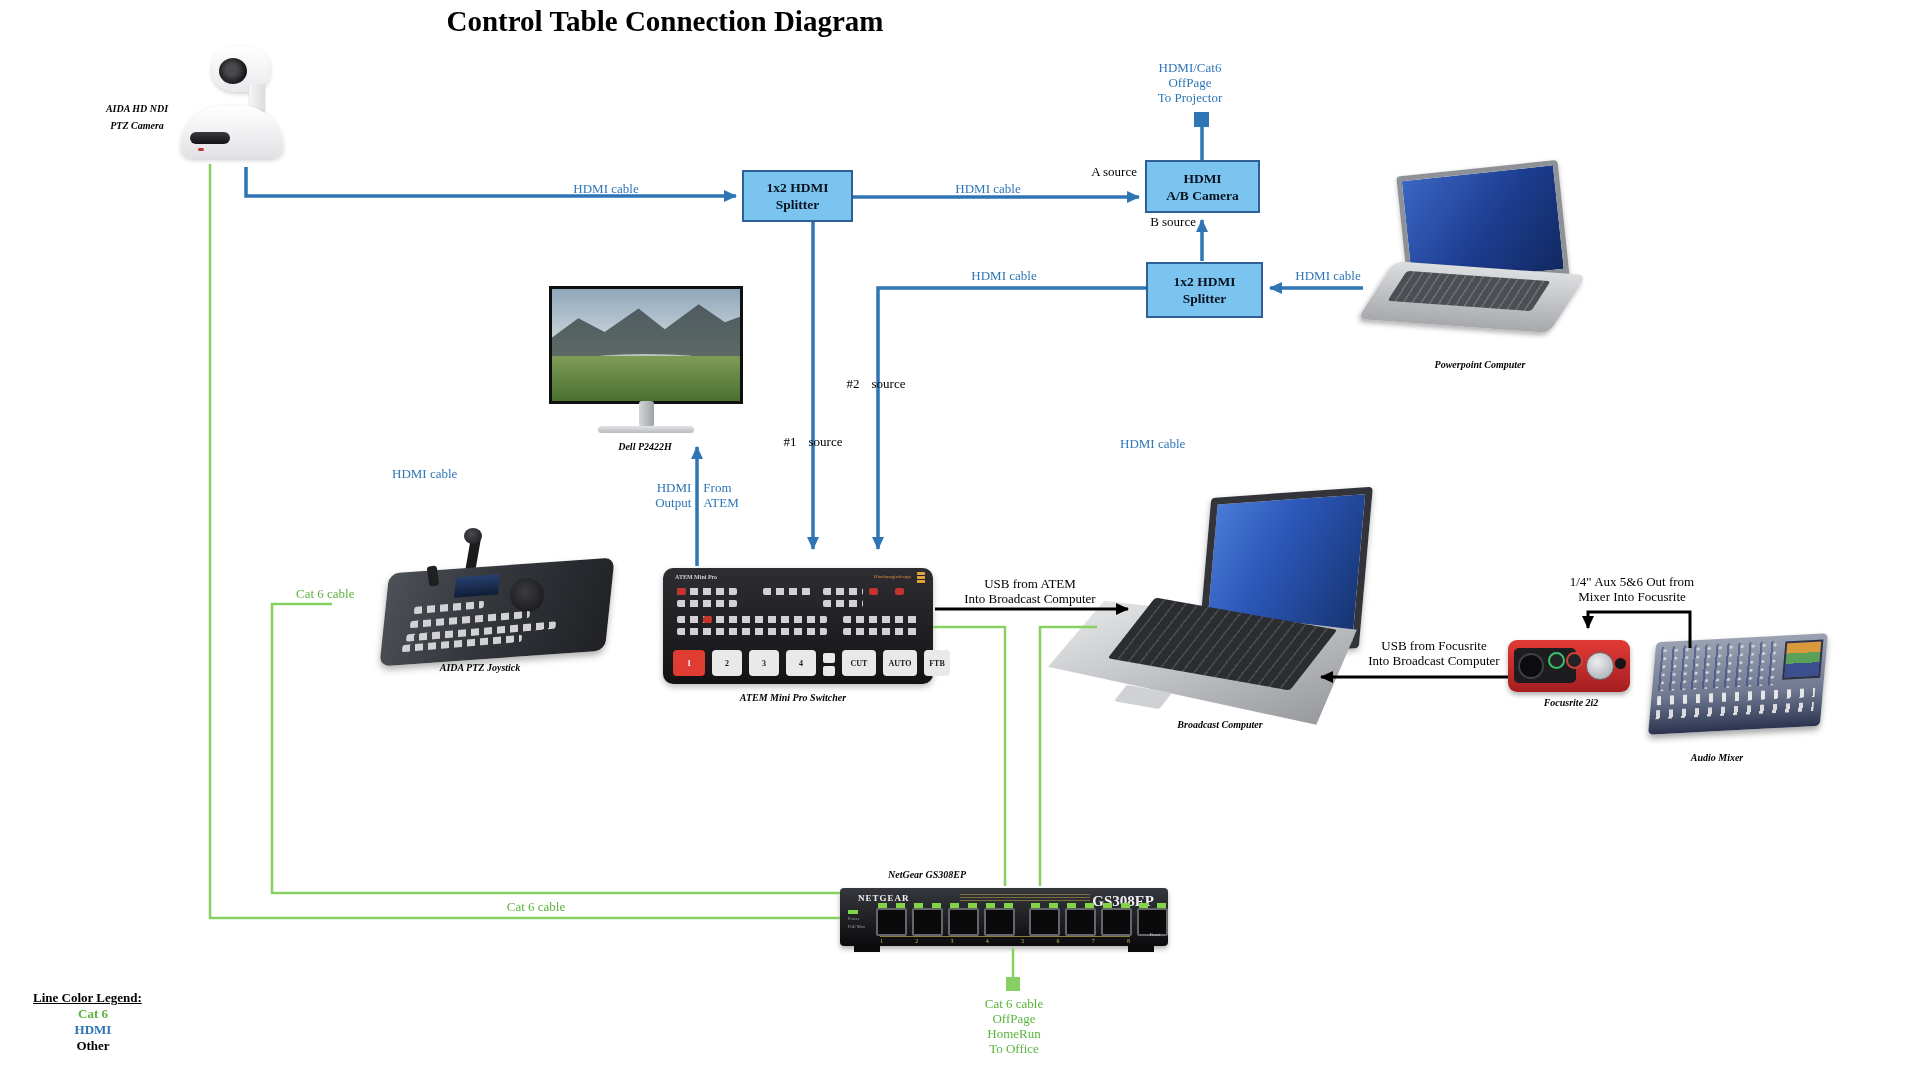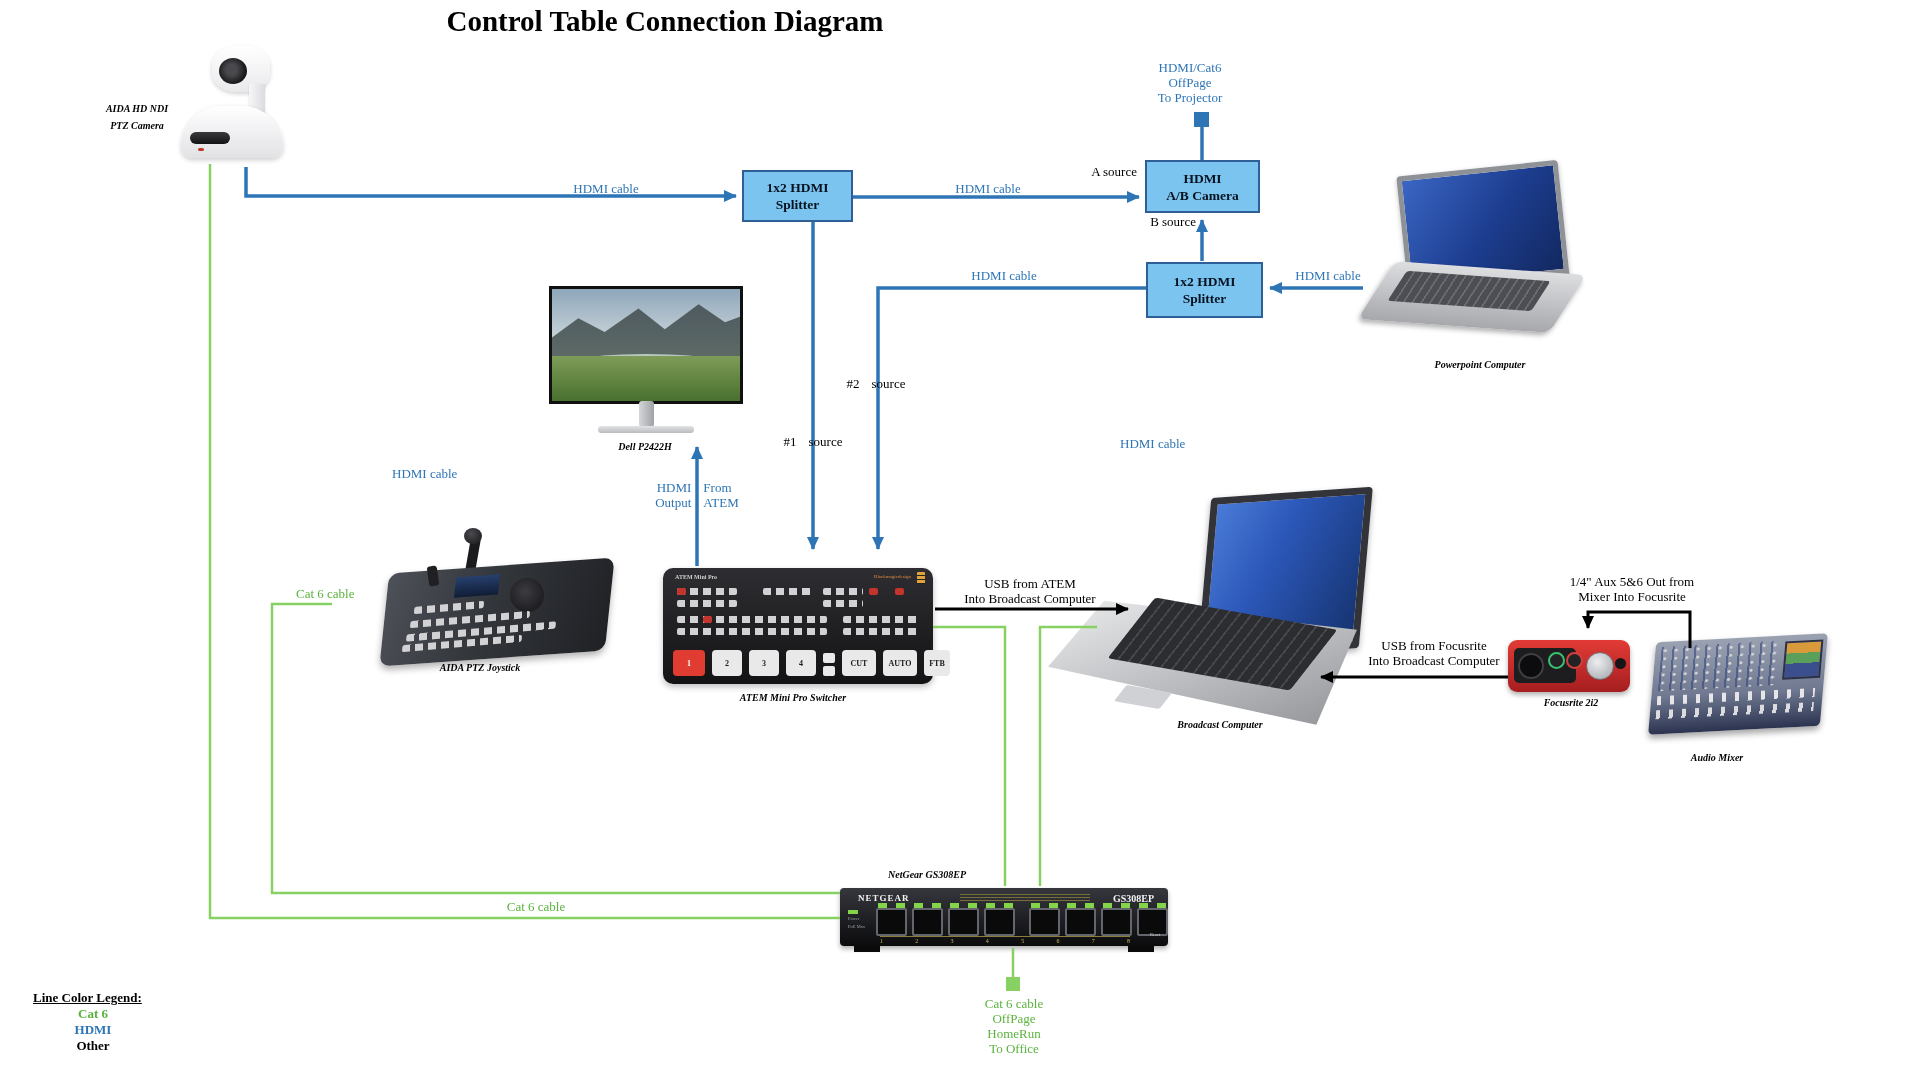--- a/index.html
+++ b/index.html
@@ -146,21 +146,21 @@
     <div class="abs" style="left:6px;top:5px;width:120px;height:44px;background-image:repeating-linear-gradient(90deg,rgba(45,62,120,.55) 0 2px,rgba(0,0,0,0) 2px 11px),radial-gradient(circle at 4px 4px,#d8d8da 1.3px,rgba(0,0,0,0) 1.8px);background-size:auto,11px 8px;"></div>
     <div class="abs" style="left:130px;top:6px;width:34px;height:34px;background:linear-gradient(#d99a3c 0 30%,#5aa05a 30% 60%,#3b4f8f 60% 100%);border:2px solid #2c3145;"></div>
     <div class="abs" style="left:6px;top:54px;width:158px;height:9px;background-image:repeating-linear-gradient(90deg,#e6e6e8 0 4px,rgba(0,0,0,0) 4px 13px);"></div>
     <div class="abs" style="left:6px;top:68px;width:158px;height:9px;background-image:repeating-linear-gradient(90deg,#dcdcde 0 4px,rgba(0,0,0,0) 4px 13px);"></div>
   </div>
   <div class="lbl dev ctr" style="left:1617px;top:741px;width:200px;margin-top:8px;">Audio Mixer</div>
 
   <div class="ng" style="left:840px;top:888px;width:328px;height:58px;">
     <div class="abs" style="left:18px;top:5px;font-size:9px;font-weight:bold;color:#f2f2f2;letter-spacing:1px;">NETGEAR</div>
     <div class="abs" style="left:120px;top:6px;width:130px;height:7px;background:repeating-linear-gradient(#8a7f3a 0 1px,rgba(0,0,0,0) 1px 3px);opacity:.8;"></div>
-    <div class="abs" style="right:14px;top:5px;font-size:10px;font-weight:bold;color:#f2f2f2;">GS308EP</div>
+    <div class="abs" style="right:14px;top:5px;font-size:15px;font-weight:bold;color:#f2f2f2;">GS308EP</div>
     <div class="abs" style="left:8px;top:22px;width:10px;height:4px;background:#84d44a;"></div>
     <div class="abs" style="left:8px;top:28px;font-size:4.5px;color:#9aa0a6;">Power</div>
     <div class="abs" style="left:8px;top:36px;font-size:4.5px;color:#9aa0a6;">PoE Max</div>
     <div class="abs" style="left:36px;top:20px;display:flex;gap:14px;">
       <div style="display:flex;gap:5px;">
         <div class="port"></div>
         <div class="port"></div>
         <div class="port"></div>
         <div class="port"></div>
       </div>

